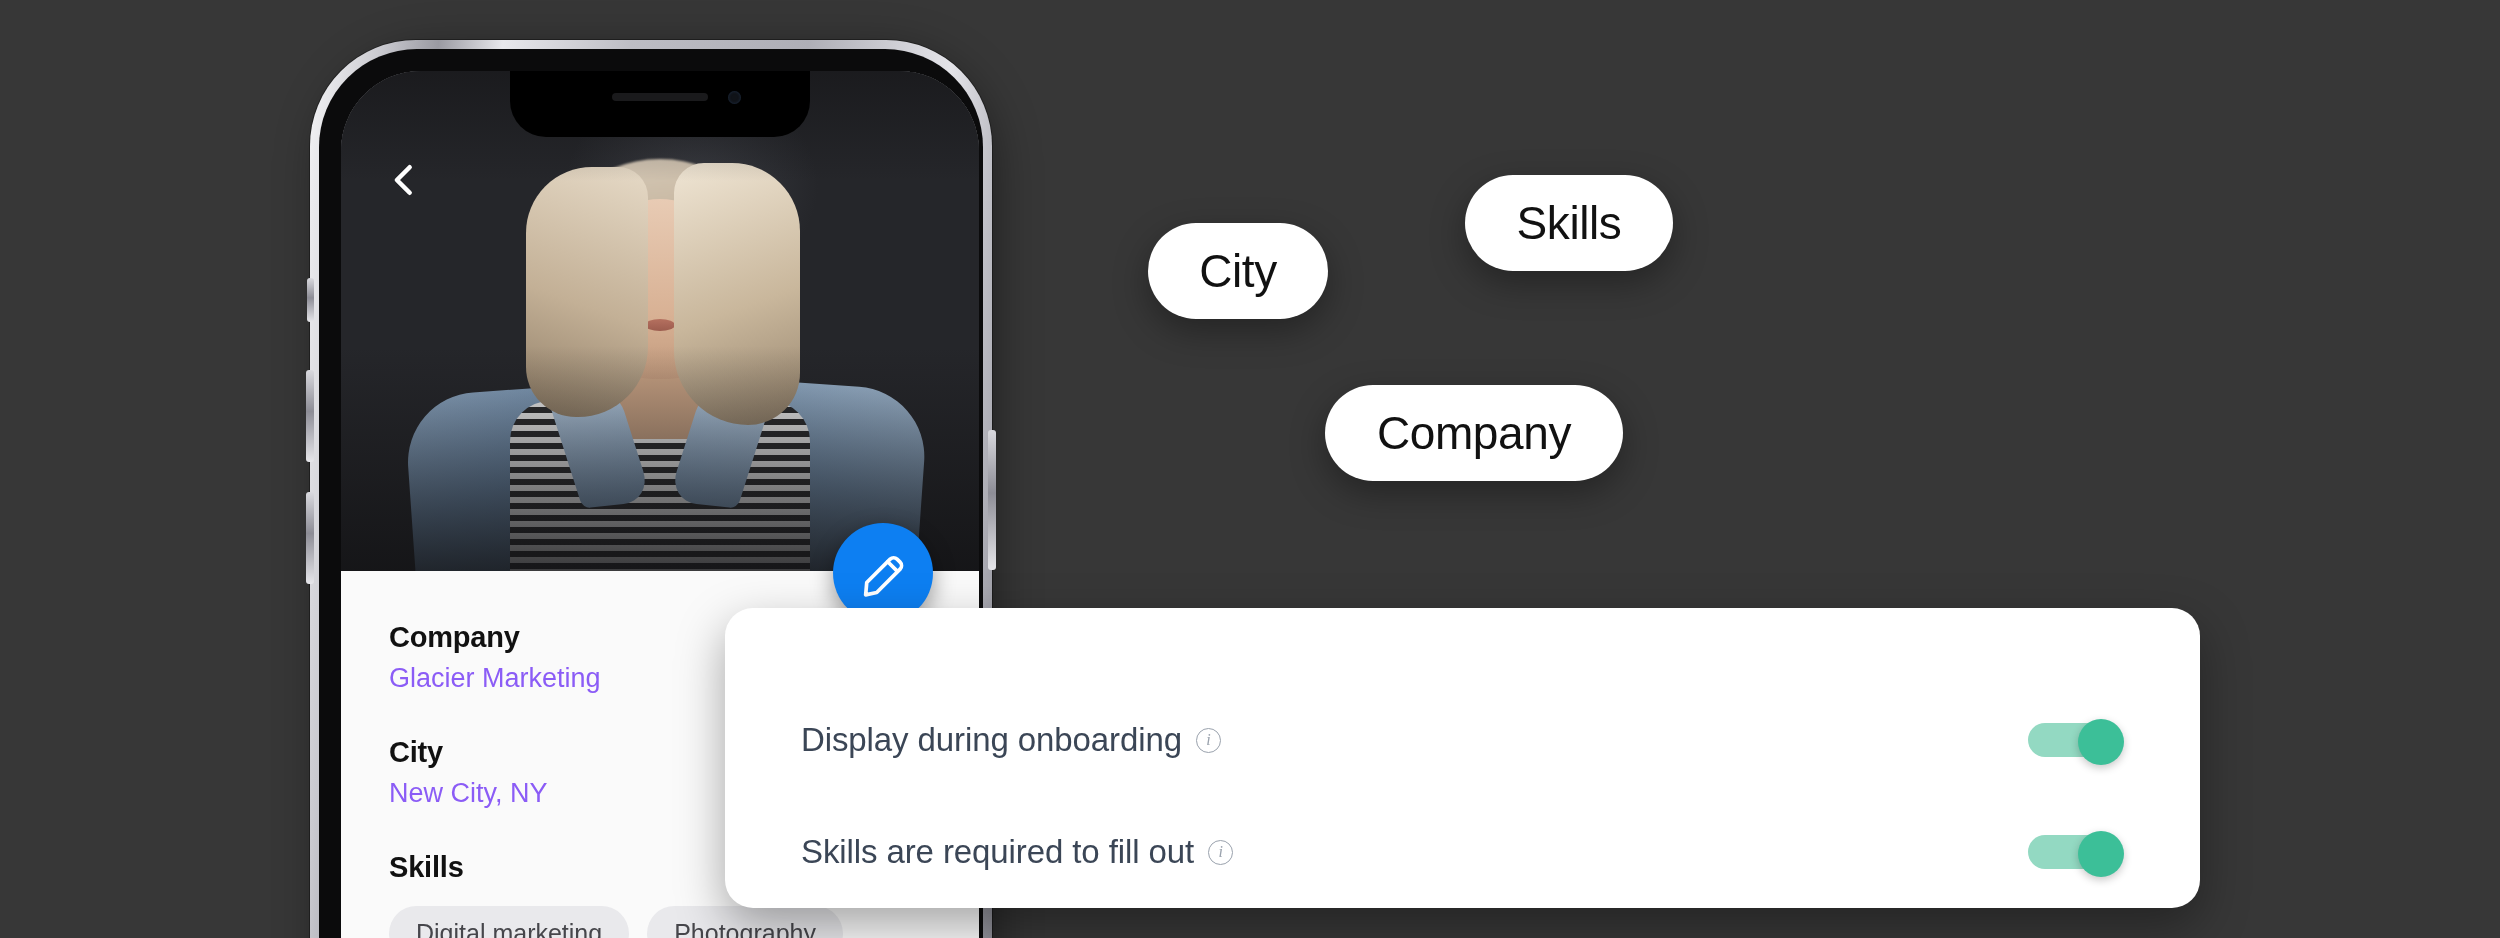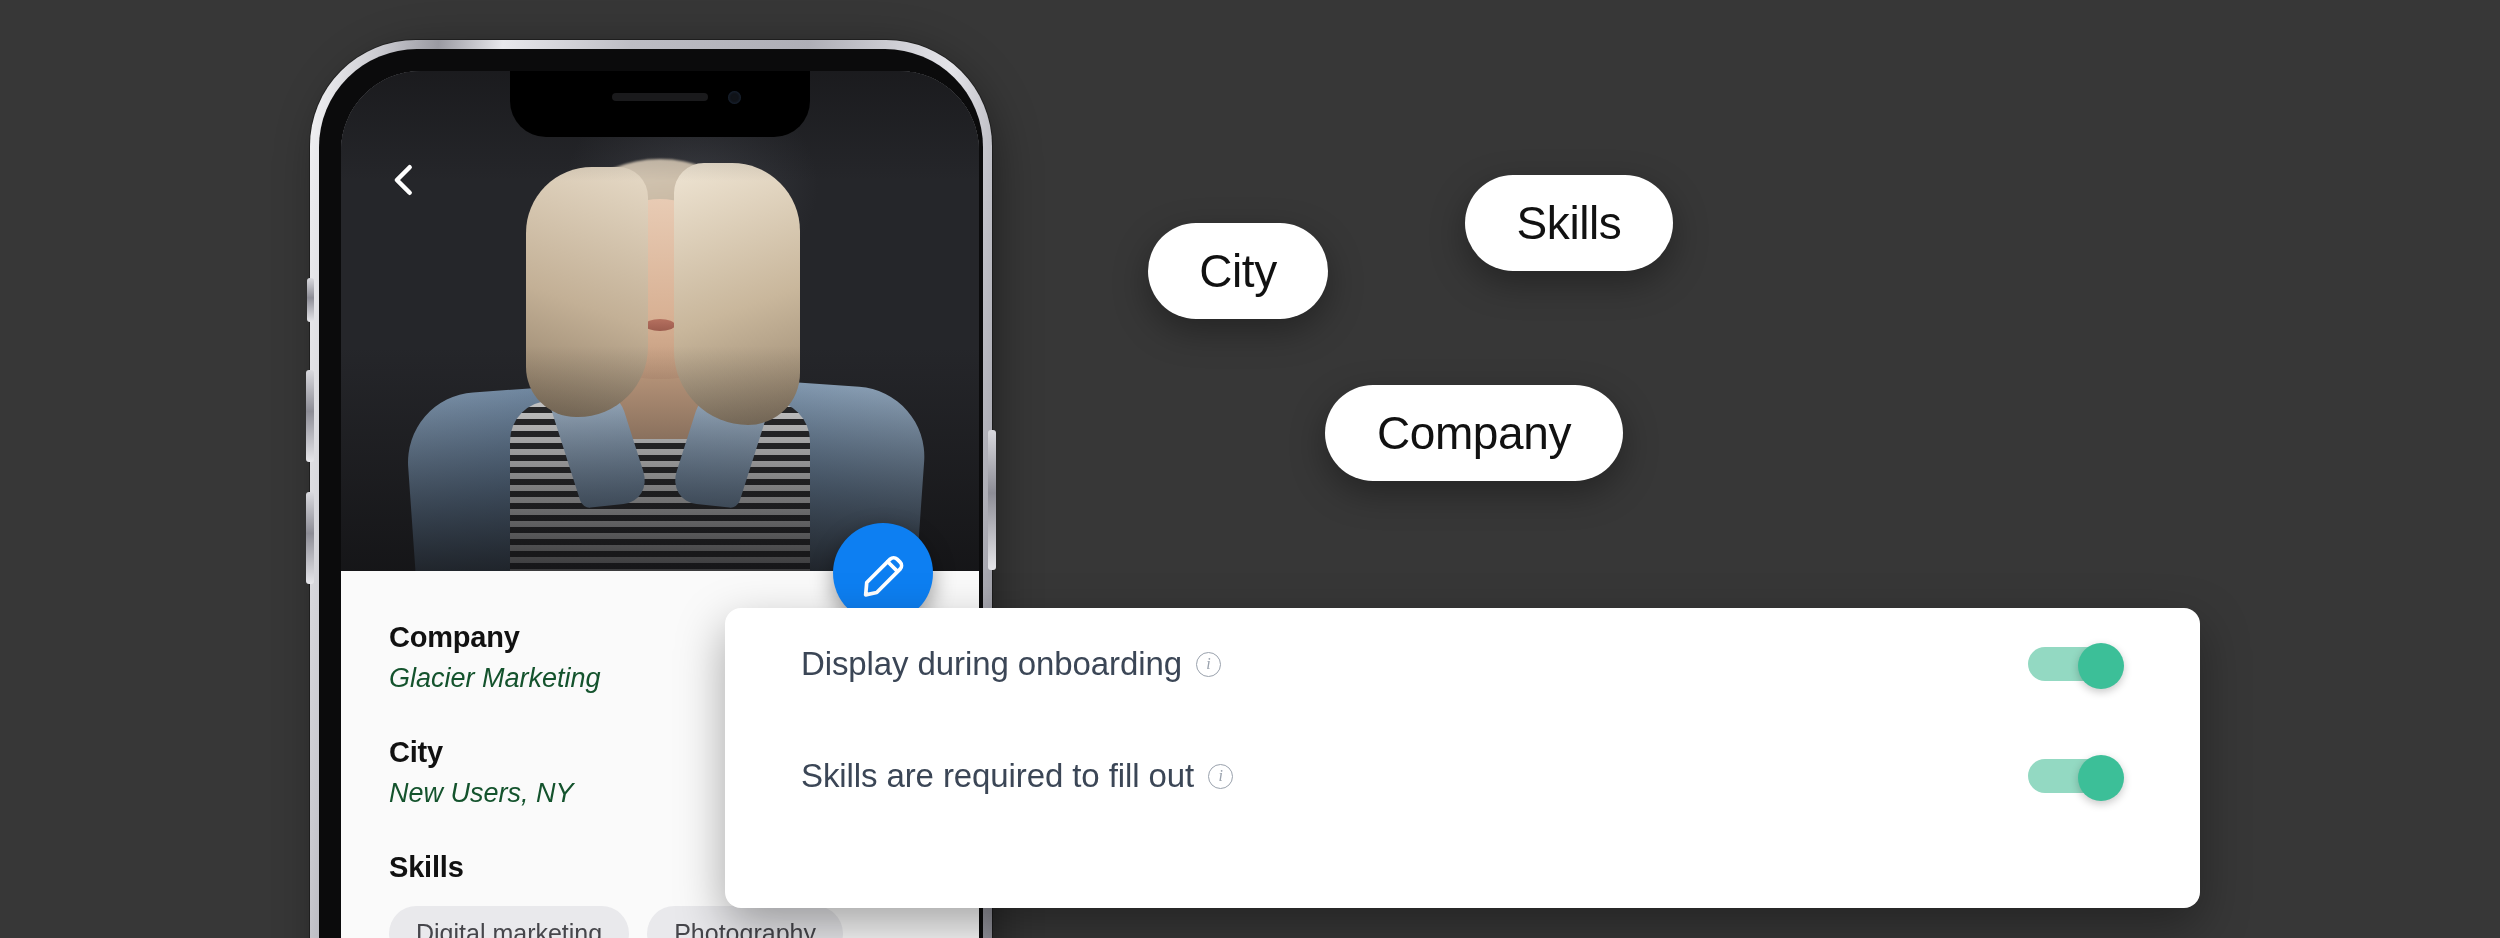--- a/index.html
+++ b/index.html
@@ -210,21 +210,21 @@
     display: flex; align-items: center; justify-content: center;
     cursor: pointer;
   }
   .fab svg { width: 52px; height: 52px; display: block; }
 
   
   .profile-body { position: absolute; left: 0; top: 500px; width: 100%; bottom: 0;
     background: #fafafa; padding: 50px 48px 0; }
   .field { margin-bottom: 42px; }
   .field-label { font-size: 29px; font-weight: bold; color: #111; letter-spacing: -.2px; }
-  .field-value { font-size: 27px; color: #14532d; margin-top: 9px; font-style: italic; }
+  .field-value { font-size: 27px; color: #8b5cf6; margin-top: 9px; }
   .chips { display: flex; flex-wrap: wrap; gap: 18px; margin-top: 22px; }
   .chip {
     background: #e9e9ec; color: #46464b;
     border-radius: 30px; padding: 13px 27px;
     font-size: 25px; white-space: nowrap;
   }
 
   
   .pill {
     position: absolute;
@@ -237,24 +237,24 @@
   }
   #pill-city    { left: 1148px; top: 223px; width: 180px; height: 96px; }
   #pill-skills  { left: 1465px; top: 175px; width: 208px; height: 96px; }
   #pill-company { left: 1325px; top: 385px; width: 298px; height: 96px; }
 
   
   #settings-panel {
     position: absolute; left: 725px; top: 608px;
     width: 1475px; height: 300px;
     background: #fff;
-    border-radius: 16px;
+    border-radius: 28px;
     box-shadow: 0 18px 48px rgba(0,0,0,.34);
     padding: 0 76px;
-    display: flex; flex-direction: column; justify-content: flex-start;
+    display: flex; flex-direction: column; justify-content: flex-end;
     z-index: 20;
   }
   .setting-row {
     display: flex; align-items: center;
     height: 112px;
   }
   .setting-label {
     font-size: 33px; color: #3b4656; letter-spacing: -.1px;
     display: flex; align-items: center; gap: 14px;
   }
@@ -343,21 +343,21 @@
 
           <div class="profile-body">
 
             <div class="field">
               <div class="field-label">Company</div>
               <div class="field-value">Glacier Marketing</div>
             </div>
 
             <div class="field">
               <div class="field-label">City</div>
-              <div class="field-value">New Users, NY</div>
+              <div class="field-value">New City, NY</div>
             </div>
 
             <div class="field">
               <div class="field-label">Skills</div>
               <div class="chips">
                 <div class="chip">Digital marketing</div>
                 <div class="chip">Photography</div>
               </div>
             </div>
 

